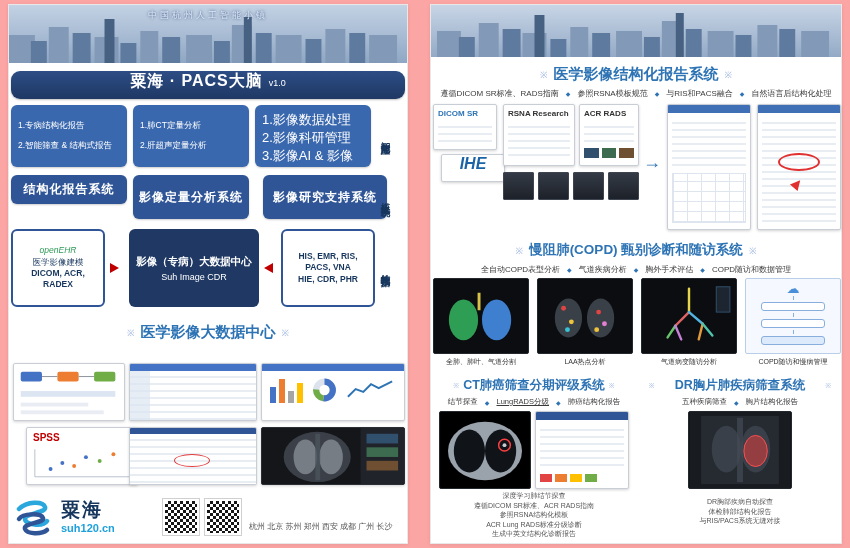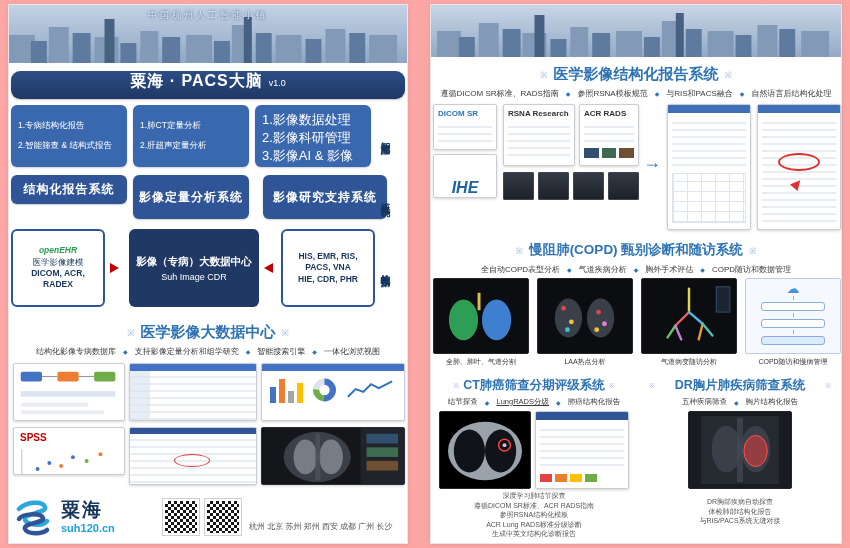--- a/index.html
+++ b/index.html
@@ -12,21 +12,21 @@
 #page-right{left:430px;width:412px}
 .skyline{left:0;right:0;top:0;overflow:hidden}
 .skyline svg{display:block;width:100%;height:100%}
 .banner-txt{left:0;width:100%;text-align:center;color:#dbe8fa;font-size:9px;letter-spacing:3px;text-shadow:0 0 3px #1f3864}
 .titlebar{background:linear-gradient(180deg,#2c4d85,#1f3864);border-radius:9px;color:#fff;display:flex;align-items:flex-start;justify-content:center;gap:6px;box-shadow:0 1px 2px rgba(0,0,0,.25)}
 .titlebar .main{font-size:16px;font-weight:bold;letter-spacing:1px}
 .titlebar .ver{font-size:9px;margin-top:7px}
 .app-box{background:#3a68ae;border-radius:6px;color:#fff;font-size:8.5px;line-height:1.4;padding:6px 7px;display:flex;flex-direction:column;justify-content:space-evenly;box-shadow:0 1px 2px rgba(0,0,0,.2)}
 .sys-box{background:#2f5597;border-radius:6px;color:#fff;font-size:12px;font-weight:bold;display:flex;align-items:center;justify-content:center;letter-spacing:1px;box-shadow:0 1px 2px rgba(0,0,0,.2)}
 .data-box{background:#fff;border:2px solid #2f5597;border-radius:6px;color:#17365d;font-size:8.5px;line-height:1.35;display:flex;flex-direction:column;align-items:center;justify-content:center;text-align:center}
-.data-box .ehr{color:#2e9b57;font-style:italic;font-weight:bold}
+.data-box .ehr{color:#2e9b57;font-style:italic;font-weight:normal}
 .data-box .std{font-weight:bold}
 .center-box{background:#1f3864;border-radius:6px;color:#fff;display:flex;flex-direction:column;align-items:center;justify-content:center;gap:3px;text-align:center}
 .center-box .l1{font-size:10.5px;font-weight:bold}
 .center-box .l2{font-size:9px}
 .vlabel{writing-mode:vertical-rl;text-orientation:upright;color:#17365d;font-size:9.5px;font-weight:bold;letter-spacing:1px;display:flex;align-items:center;justify-content:center}
 .arr-r{width:0;height:0;border-top:5px solid transparent;border-bottom:5px solid transparent;border-left:9px solid #c00000}
 .arr-l{width:0;height:0;border-top:5px solid transparent;border-bottom:5px solid transparent;border-right:9px solid #c00000}
 .sec-title{display:flex;align-items:center;justify-content:center;gap:6px;color:#2e74b5;font-weight:bold;white-space:nowrap}
 .sec-title .mark{color:#9db5e0;font-size:9px;font-weight:normal}
 .features{display:flex;align-items:center;justify-content:center;gap:7px;font-size:8px;color:#3a3a3a;white-space:nowrap}
@@ -134,29 +134,20 @@
         <div class="std">HIE, CDR, PHR</div>
       </div>
       <div class="abs vlabel" style="left:366px;top:124px;width:16px;height:78px">结构化数据</div>
     </div>
 
     <div class="abs sec-title" style="left:0;right:0;top:318px;font-size:15px">
       <span class="mark">※</span>
       <span>医学影像大数据中心</span>
       <span class="mark">※</span>
     </div>
-    <div class="abs features" style="left:0;right:0;top:341px">
-      <span>结构化影像专病数据库</span>
-      <span class="sep">◆</span>
-      <span>支持影像定量分析和组学研究</span>
-      <span class="sep">◆</span>
-      <span>智能搜索引擎</span>
-      <span class="sep">◆</span>
-      <span>一体化浏览视图</span>
-    </div>
 
     <div class="abs" style="left:2px;top:356px;width:396px;height:130px">
       <div class="abs shot" style="left:2px;top:2px;width:112px;height:58px">
         <svg width="100%" height="100%" viewBox="0 0 112 58">
           <rect x="6" y="8" width="22" height="10" rx="2" fill="#4472c4"></rect>
             <rect x="44" y="8" width="22" height="10" rx="2" fill="#ed7d31"></rect>
             <rect x="82" y="8" width="22" height="10" rx="2" fill="#70ad47"></rect>
           <line x1="28" y1="13" x2="44" y2="13" stroke="#8a8f98" stroke-width="1"></line>
             <line x1="66" y1="13" x2="82" y2="13" stroke="#8a8f98" stroke-width="1"></line>
           <rect x="6" y="28" width="98" height="6" fill="#dce6f2"></rect>
@@ -181,21 +172,21 @@
           <svg width="26" height="26" viewBox="0 0 24 24">
             <circle cx="12" cy="12" r="8" fill="none" stroke="#dce3ec" stroke-width="6"></circle>
             <circle cx="12" cy="12" r="8" fill="none" stroke="#4472c4" stroke-width="6" stroke-dasharray="26 25" transform="rotate(-90 12 12)"></circle>
             <circle cx="12" cy="12" r="8" fill="none" stroke="#70ad47" stroke-width="6" stroke-dasharray="12 39" stroke-dashoffset="-26" transform="rotate(-90 12 12)"></circle>
           </svg>
           <svg width="52" height="26" viewBox="0 0 52 26">
             <polyline points="2,20 10,12 18,15 26,7 34,11 48,4" fill="none" stroke="#2e74b5" stroke-width="2"></polyline>
           </svg>
         </div>
       </div>
-      <div class="abs shot" style="left:2px;top:66px;width:112px;height:48px">
+      <div class="abs shot" style="left:15px;top:66px;width:112px;height:58px">
         <div style="padding:4px 6px;color:#c00000;font-weight:bold;font-size:10px">SPSS</div>
         <svg width="100%" height="34" viewBox="0 0 112 34">
           <line x1="8" y1="30" x2="104" y2="30" stroke="#b9c2cd"></line>
             <line x1="8" y1="2" x2="8" y2="30" stroke="#b9c2cd"></line>
           <circle cx="24" cy="22" r="2" fill="#4472c4"></circle>
             <circle cx="36" cy="16" r="2" fill="#4472c4"></circle>
             <circle cx="48" cy="19" r="2" fill="#ed7d31"></circle>
             <circle cx="60" cy="10" r="2" fill="#4472c4"></circle>
             <circle cx="74" cy="14" r="2" fill="#70ad47"></circle>
             <circle cx="88" cy="7" r="2" fill="#ed7d31"></circle>
@@ -286,21 +277,21 @@
       <span>与RIS和PACS融合</span>
       <span class="sep">◆</span>
       <span>自然语言后结构化处理</span>
     </div>
 
     <div class="abs" style="left:2px;top:97px;width:408px;height:134px">
       <div class="abs shot" style="left:0;top:2px;width:64px;height:46px;padding:4px">
         <div class="mini-title">DICOM SR</div>
         <div class="lines" style="height:26px;margin-top:3px"></div>
       </div>
-      <div class="abs shot" style="left:0;top:52px;width:64px;height:44px;display:flex;align-items:flex-end;justify-content:center">
+      <div class="abs shot" style="left:8px;top:52px;width:64px;height:28px;display:flex;align-items:flex-start;justify-content:center">
         <span style="font-size:16px;font-weight:bold;font-style:italic;color:#1b63a5">IHE</span>
       </div>
       <div class="abs shot" style="left:70px;top:2px;width:72px;height:62px;padding:4px">
         <div class="mini-title" style="color:#333">RSNA Research</div>
         <div class="lines" style="height:40px;margin-top:3px"></div>
       </div>
       <div class="abs shot" style="left:146px;top:2px;width:60px;height:62px;padding:4px">
         <div class="mini-title" style="color:#333">ACR RADS</div>
         <div class="lines" style="height:24px;margin-top:3px"></div>
         <div style="display:flex;gap:3px;margin-top:3px">

